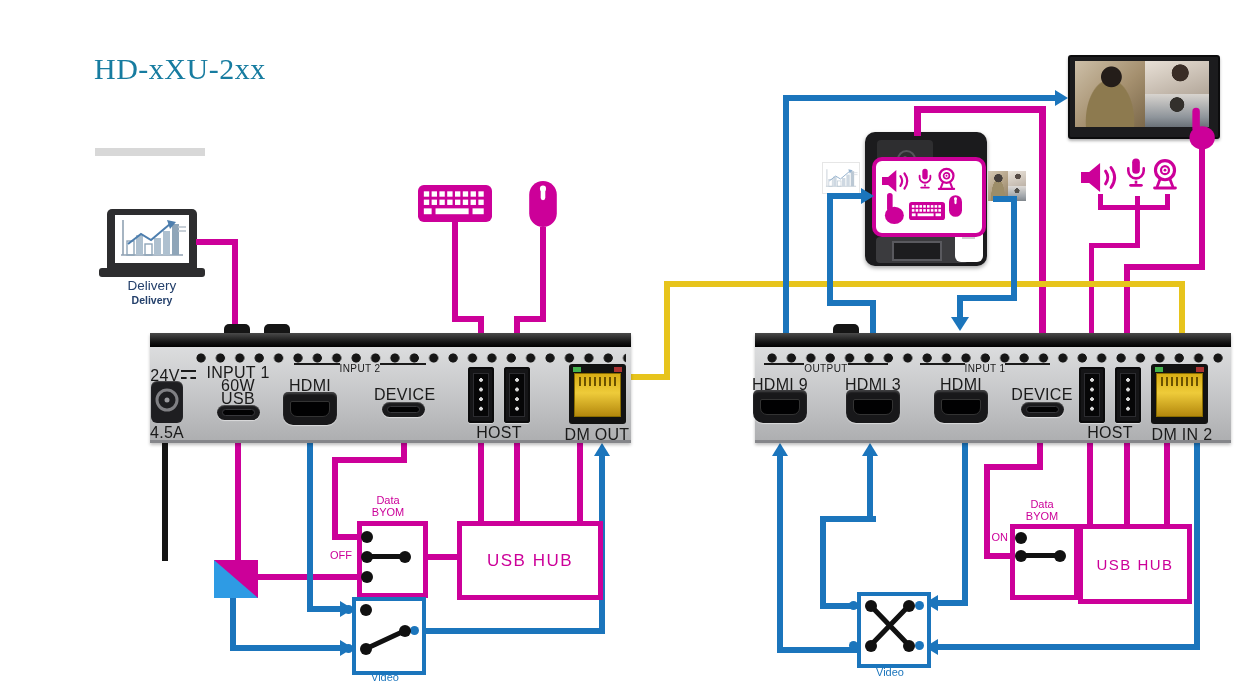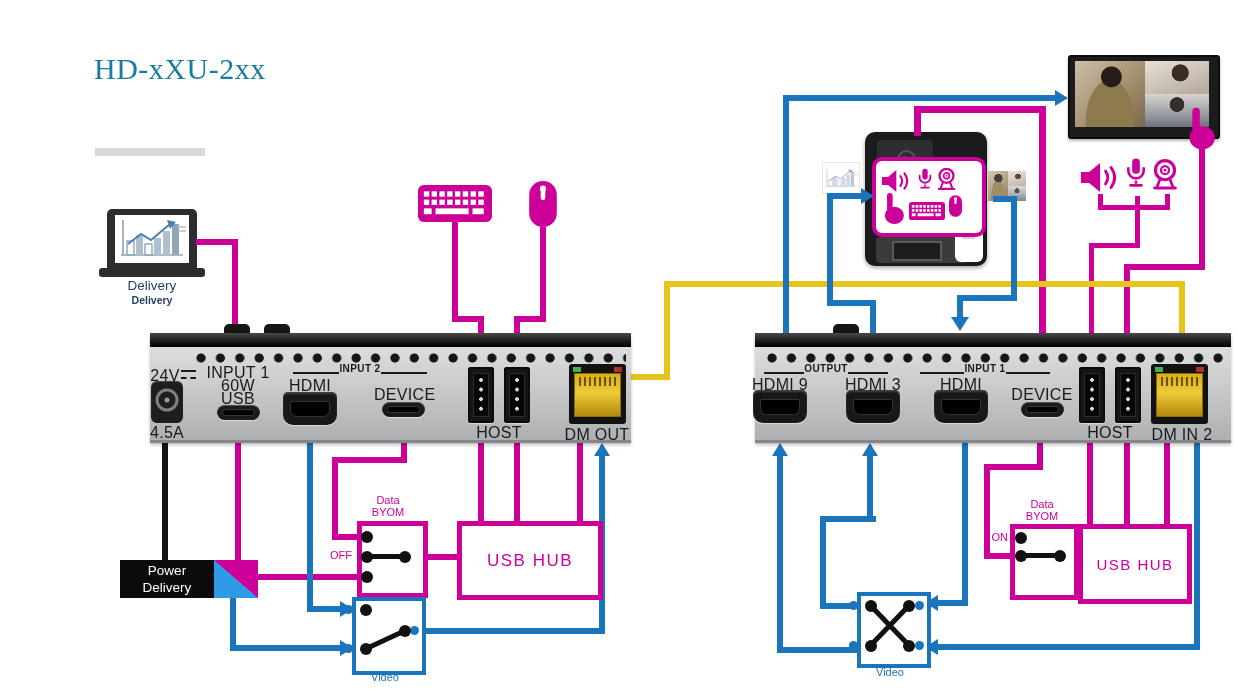--- a/index.html
+++ b/index.html
@@ -20,21 +20,21 @@
   .t2{font-size:30px;font-weight:bold;color:var(--teal);letter-spacing:.5px;}
   .rule{background:#D8D8D8;}
   .navy{color:var(--navy);text-align:center;}
   .pclabel{color:#3E4A56;font-size:11px;text-align:center;line-height:15px;}
   
   .device{position:absolute;background:linear-gradient(#E2E3E4,#C7C8CA 55%,#AEAFB1);border-bottom:3px solid #85868A;box-shadow:0 2px 3px rgba(0,0,0,.25);}
   .dtop{position:absolute;left:0;right:0;top:0;height:14px;background:linear-gradient(#4a4a4a,#141414 65%,#000);}
   .vents{position:absolute;height:10px;background-image:radial-gradient(circle at 5px 5px,#161616 4.2px,rgba(0,0,0,0) 4.9px);background-size:19.4px 10px;background-repeat:repeat-x;}
   .bump{position:absolute;height:10px;background:#151515;border-radius:5px 5px 0 0;}
   .plbl{position:absolute;font-size:16px;font-weight:normal;color:#1a1a1a;text-align:center;letter-spacing:.3px;}
-  .grp{position:absolute;display:flex;align-items:flex-end;gap:0;justify-content:center;font-size:10px;font-weight:bold;color:#1a1a1a;letter-spacing:.4px;}
+  .grp{position:absolute;display:flex;align-items:flex-start;gap:0;justify-content:center;font-size:10px;font-weight:normal;color:#1a1a1a;letter-spacing:.4px;}
   .grp .dash{flex:1;height:2px;background:#1a1a1a;max-width:46px;}
   
   .hdmi{position:absolute;background:#18181a;border-radius:5px 5px 10px 10px;box-shadow:inset 0 2px 2px rgba(255,255,255,.18),0 1px 1px rgba(255,255,255,.5);}
   .hslot{position:absolute;left:7px;right:7px;top:9px;bottom:8px;background:#010102;border-radius:2px 2px 7px 7px;border:1px solid #333;}
   .usba{position:absolute;background:#151517;border-radius:3px;box-shadow:inset 0 0 0 2px #0b0b0c,0 1px 1px rgba(255,255,255,.5);}
   .uslot{position:absolute;left:5px;right:5px;top:6px;bottom:6px;background:#060607;border:1px solid #2c2c30;}
   .pins{position:absolute;left:50%;transform:translateX(-50%);top:11px;width:4px;height:36px;background-image:radial-gradient(circle at 2px 2px,#dcdcdc 1.6px,transparent 2.1px);background-size:4px 9.6px;}
   .usbc{position:absolute;background:#1a1a1c;border-radius:8px;box-shadow:inset 0 1px 1px rgba(255,255,255,.25),0 1px 1px rgba(255,255,255,.5);}
   .cslot{position:absolute;left:5px;right:5px;top:4px;bottom:4px;background:#020203;border-radius:6px;border:1px solid #38383c;}
   .rj45{position:absolute;background:#121212;border-radius:3px;}
@@ -354,23 +354,20 @@
   <div class="c cb" style="left:820px;top:603px;width:51px;height:6px;"></div>
   <div class="c cb" style="left:820px;top:516px;width:6px;height:93px;"></div>
   <div class="c cb" style="left:820px;top:516px;width:56px;height:6px;"></div>
   <div class="c cb" style="left:867px;top:453px;width:6px;height:69px;"></div>
   <div class="ar u" style="left:862px;top:443px;"></div>
 
   <div class="c cb" style="left:777px;top:647px;width:94px;height:6px;"></div>
   <div class="c cb" style="left:777px;top:453px;width:6px;height:200px;"></div>
   <div class="ar u" style="left:772px;top:443px;"></div>
 
-  <div class="pd" style="left:120px;top:560px;width:94px;height:38px;">
-    <div><span>Power</span><br><span>Delivery</span></div>
-  </div>
   <div class="splitter" style="left:214px;top:560px;width:44px;height:38px;"></div>
 
   <div class="mtxt" style="left:358px;top:494px;width:60px;">
     <div>Data</div>
     <div>BYOM</div>
   </div>
   <div class="mtxt" style="left:324px;top:549px;width:28px;text-align:right;">OFF</div>
   <div class="swbox" style="left:357px;top:521px;width:61px;height:67px;"></div>
   <div class="dot" style="left:361px;top:531px;"></div>
   <div class="dot" style="left:361px;top:551px;"></div>

